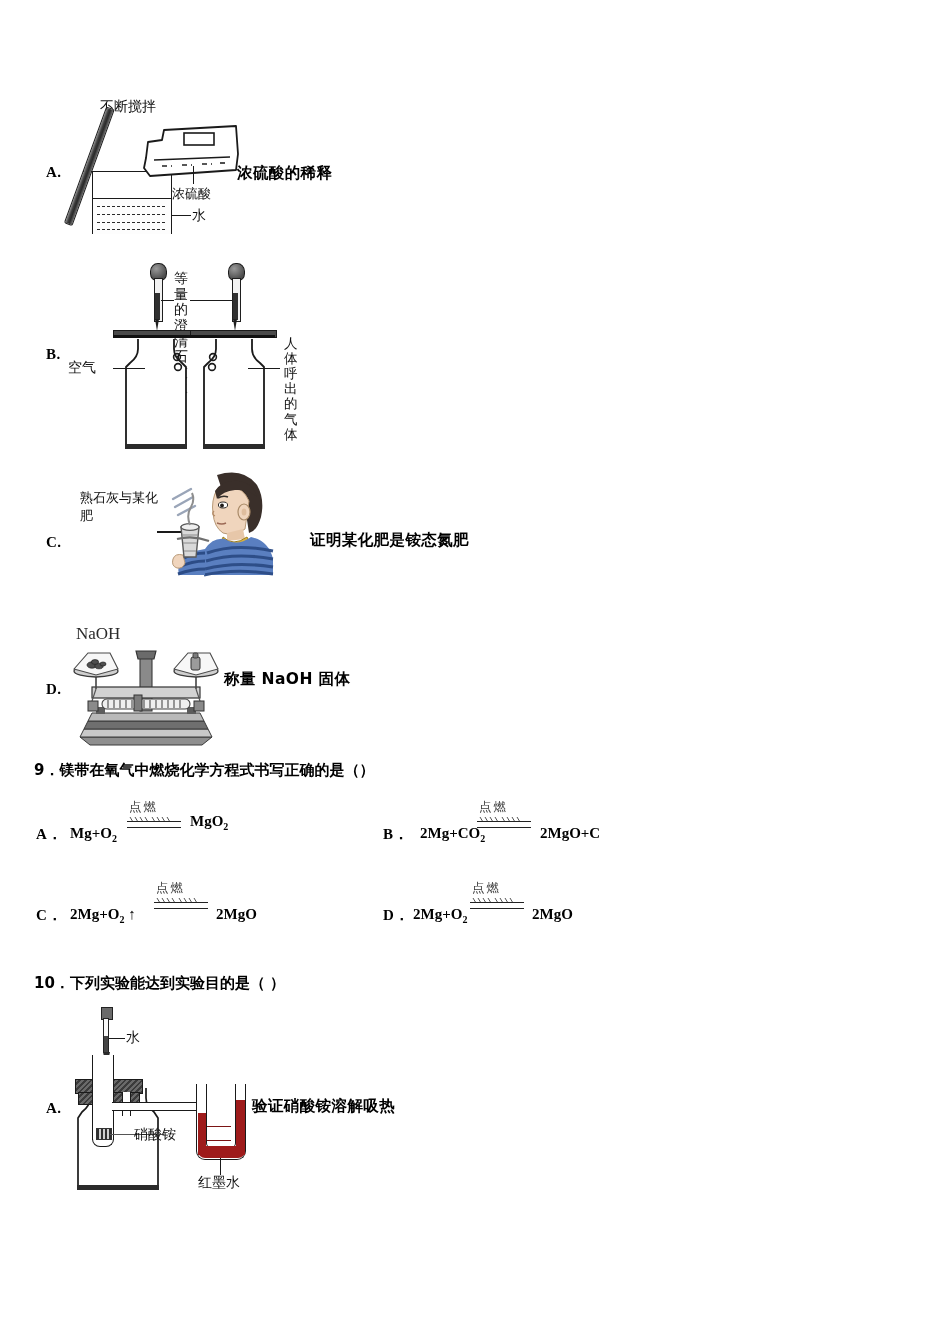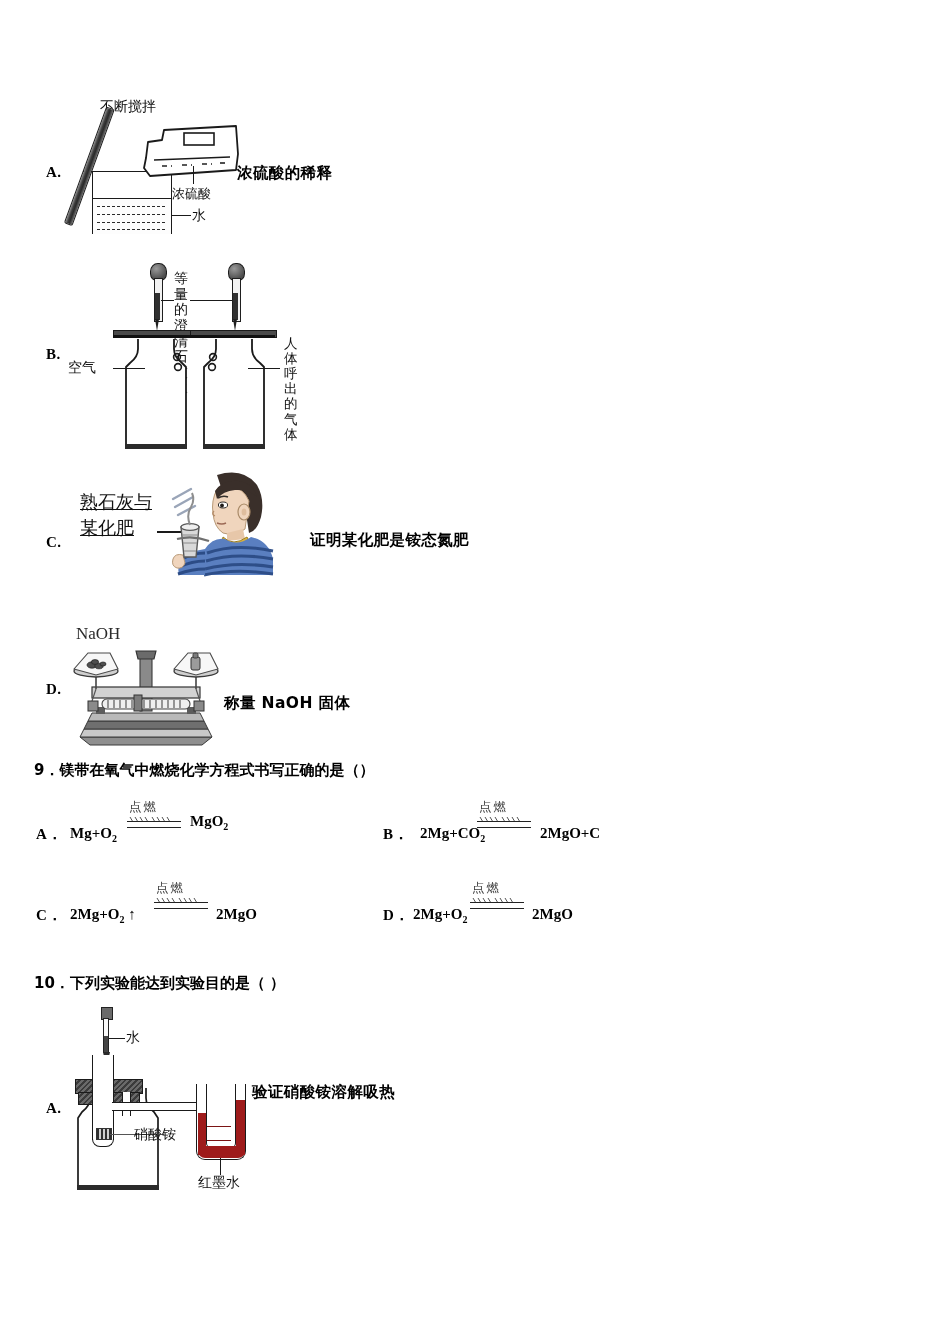--- a/index.html
+++ b/index.html
@@ -251,21 +251,21 @@
     <div class="abs tick" style="left:248px;top:113px;width:32px;"></div>
 
     <div class="abs cn-note-v" style="left:284px;top:81px;width:16px;font-size:13.5px;line-height:1.12;">人体呼出的气体</div>
 
   </div>
 
   <div class="abs" style="left:0;top:455px;width:950px;height:150px;">
 
     <div class="abs opt-letter" style="left:46px;top:79px;">C.</div>
 
-    <div class="abs cn-note" style="left:80px;top:34px;width:78px;white-space:normal;font-size:18px;line-height:1.42;text-decoration:underline;">熟石灰与某化肥</div>
+    <div class="abs cn-note" style="left:80px;top:34px;width:78px;white-space:normal;font-size:13px;line-height:1.42;">熟石灰与某化肥</div>
 
     <div class="abs" style="left:157px;top:76px;width:34px;height:0;border-top:2px solid #1a1a1a;"></div>
 
     <svg class="boy-wrap" style="left:165px;top:12px;" width="115" height="110" viewBox="0 0 115 110">
 
       <g stroke="#9aa5b8" stroke-width="2.4" fill="none" stroke-linecap="round">
         <path d="M8,32 L26,22"></path>
         <path d="M10,40 L28,30"></path>
         <path d="M13,48 L30,39"></path>
       </g>
@@ -389,21 +389,21 @@
 
       <rect x="121" y="16" width="9" height="13" rx="2" fill="#9b9b9b" stroke="#333" stroke-width="1"></rect>
       <rect x="123" y="12" width="5" height="5" rx="1.5" fill="#7d7d7d" stroke="#333" stroke-width="0.9"></rect>
 
       <path d="M26,48 L22,60" stroke="#555" stroke-width="1.2"></path>
       <path d="M126,48 L130,60" stroke="#555" stroke-width="1.2"></path>
       <rect x="18" y="60" width="10" height="10" fill="#8a8a8a" stroke="#333" stroke-width="1"></rect>
       <rect x="124" y="60" width="10" height="10" fill="#8a8a8a" stroke="#333" stroke-width="1"></rect>
     </svg>
 
-    <div class="abs purpose-label" style="left:224px;top:88px;">称量 NaOH 固体</div>
+    <div class="abs purpose-label" style="left:224px;top:64px;">称量 NaOH 固体</div>
   </div>
 
   <div class="abs" style="left:0;top:755px;width:950px;height:190px;text-align:right;">
 
     <div class="abs q-head" style="left:34px;top:6px;">
       <span>9．</span><span>镁带在氧气中燃烧化学方程式书写正确的是（）</span>
     </div>
 
     <div class="abs opt-letter" style="left:36px;top:70px;">A．</div>
     <div class="abs eq" style="left:70px;top:70px;">
@@ -504,16 +504,16 @@
     <div class="abs ink" style="left:197.5px;top:163px;width:8.5px;height:42px;"></div>
     <div class="abs ink" style="left:197.5px;top:196px;width:47px;height:12px;border-radius:0 0 7px 7px;"></div>
     <div class="abs ink" style="left:236px;top:150px;width:8.5px;height:55px;"></div>
 
     <div class="abs" style="left:207px;top:176px;width:24px;height:0;border-top:1px solid #7b1414;"></div>
     <div class="abs" style="left:207px;top:190px;width:24px;height:0;border-top:1px solid #7b1414;"></div>
 
     <div class="abs" style="left:220px;top:208px;width:0;height:17px;border-left:1.3px solid #1a1a1a;"></div>
     <div class="abs cn-note" style="left:198px;top:224px;font-size:14px;">红墨水</div>
 
-    <div class="abs purpose-label" style="left:252px;top:132px;">验证硝酸铵溶解吸热</div>
+    <div class="abs purpose-label" style="left:252px;top:146px;">验证硝酸铵溶解吸热</div>
   </div>
 
 </div>
 
 </body></html>

